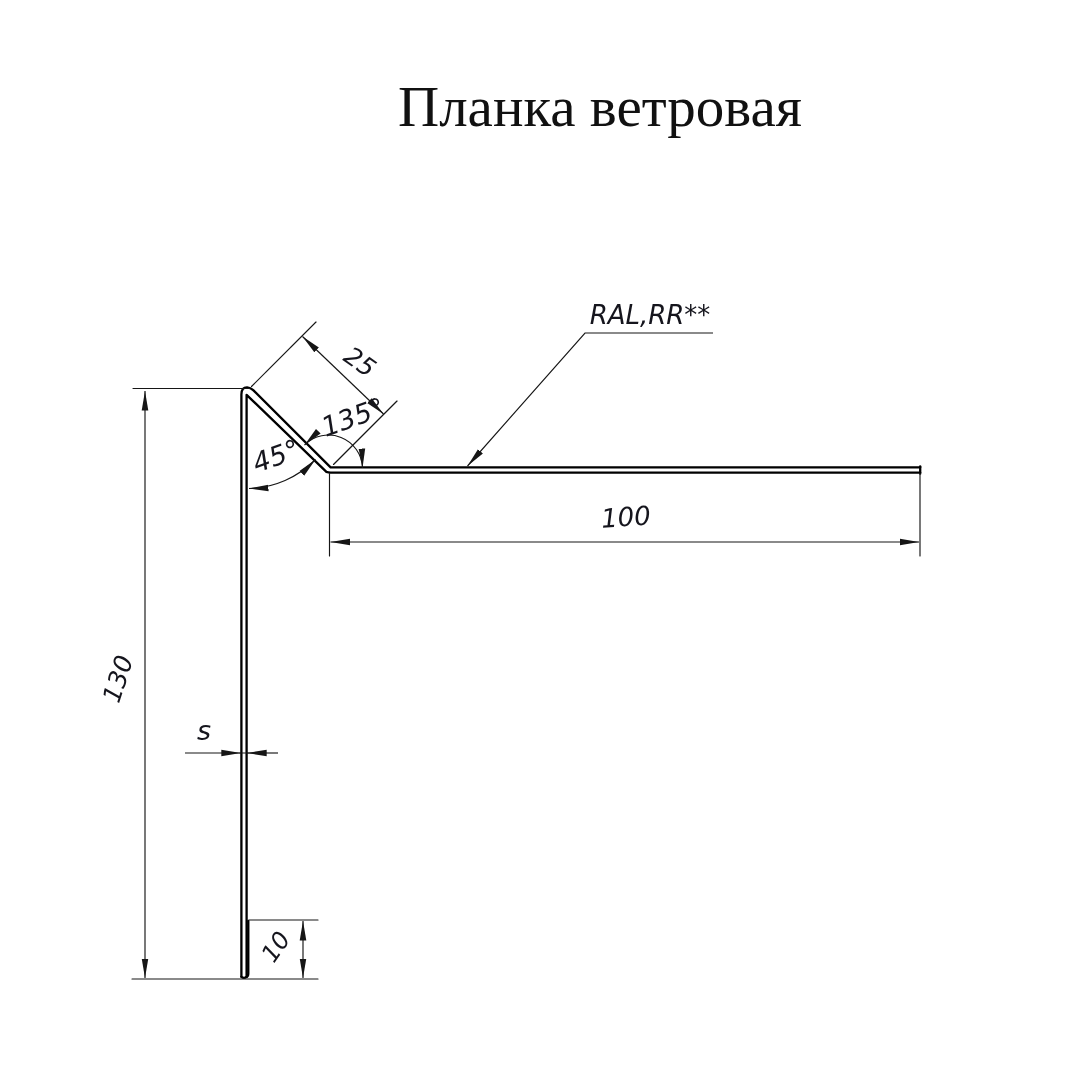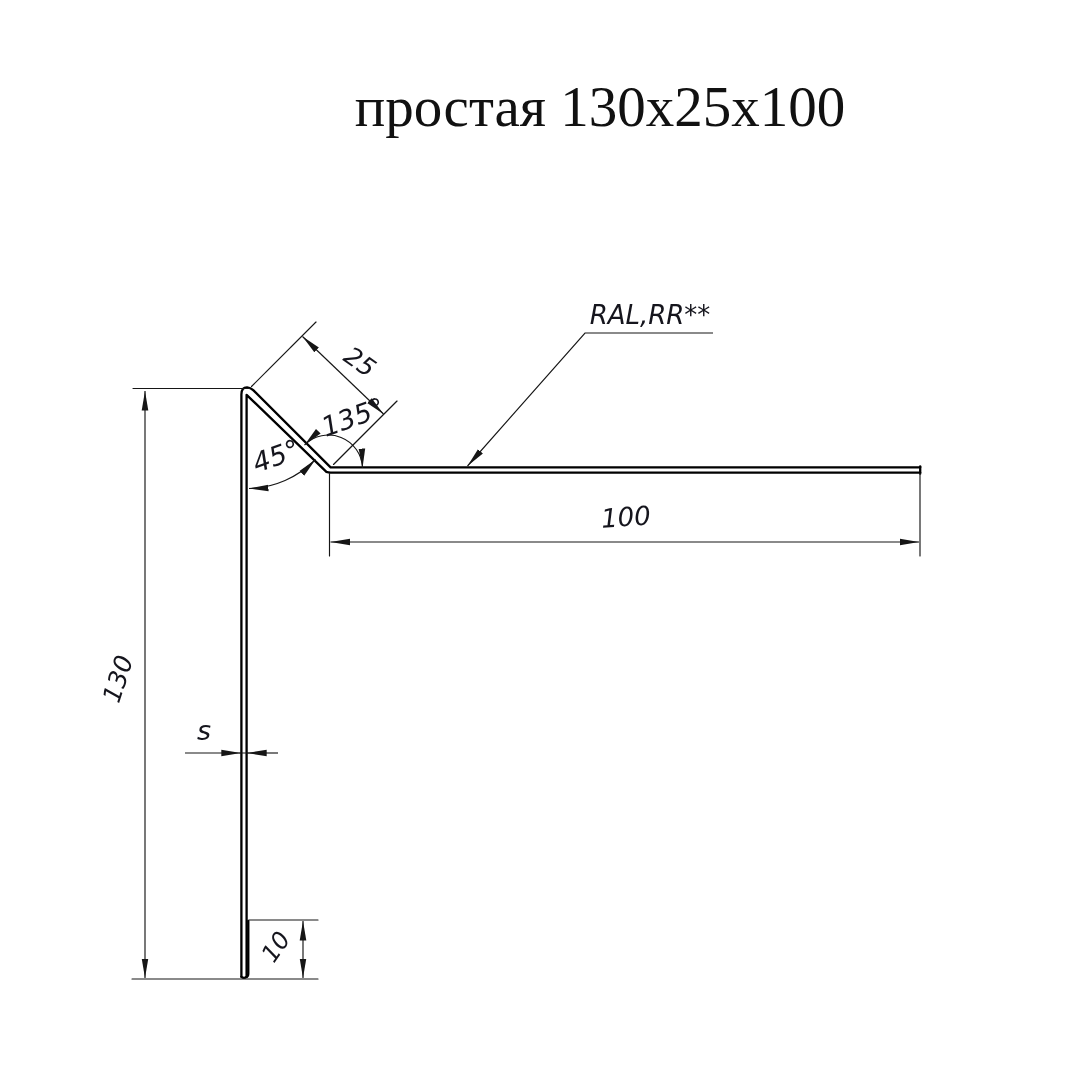--- a/index.html
+++ b/index.html
@@ -37,21 +37,21 @@
   .lbl-s   {left:204px; top:730px; font-size:27px;}
   .lbl-10  {left:276px; top:947px; font-size:24px; transform:translate(-50%,-50%) rotate(-55deg);}
   .lbl-ral {left:650px; top:315px; font-size:26px;}
 </style>
 </head>
 <body>
 
 <div id="canvas">
 
   <div class="title-block">
-    <div>простая 130x25x100</div>
+    <div>Планка ветровая</div>
   </div>
 
   <svg id="drawing-svg" width="1088" height="1082" viewBox="0 0 1088 1082">
     <defs>
       <marker id="arr" viewBox="0 0 20 8" refX="19.5" refY="4" markerWidth="20" markerHeight="8" markerUnits="userSpaceOnUse" orient="auto-start-reverse">
         <path d="M0 0.7 L19.5 4 L0 7.3 Z" fill="#161616"></path>
       </marker>
     </defs>
 
     <g fill="none" stroke="#000000" stroke-width="2.3" stroke-linejoin="round" stroke-linecap="round">

